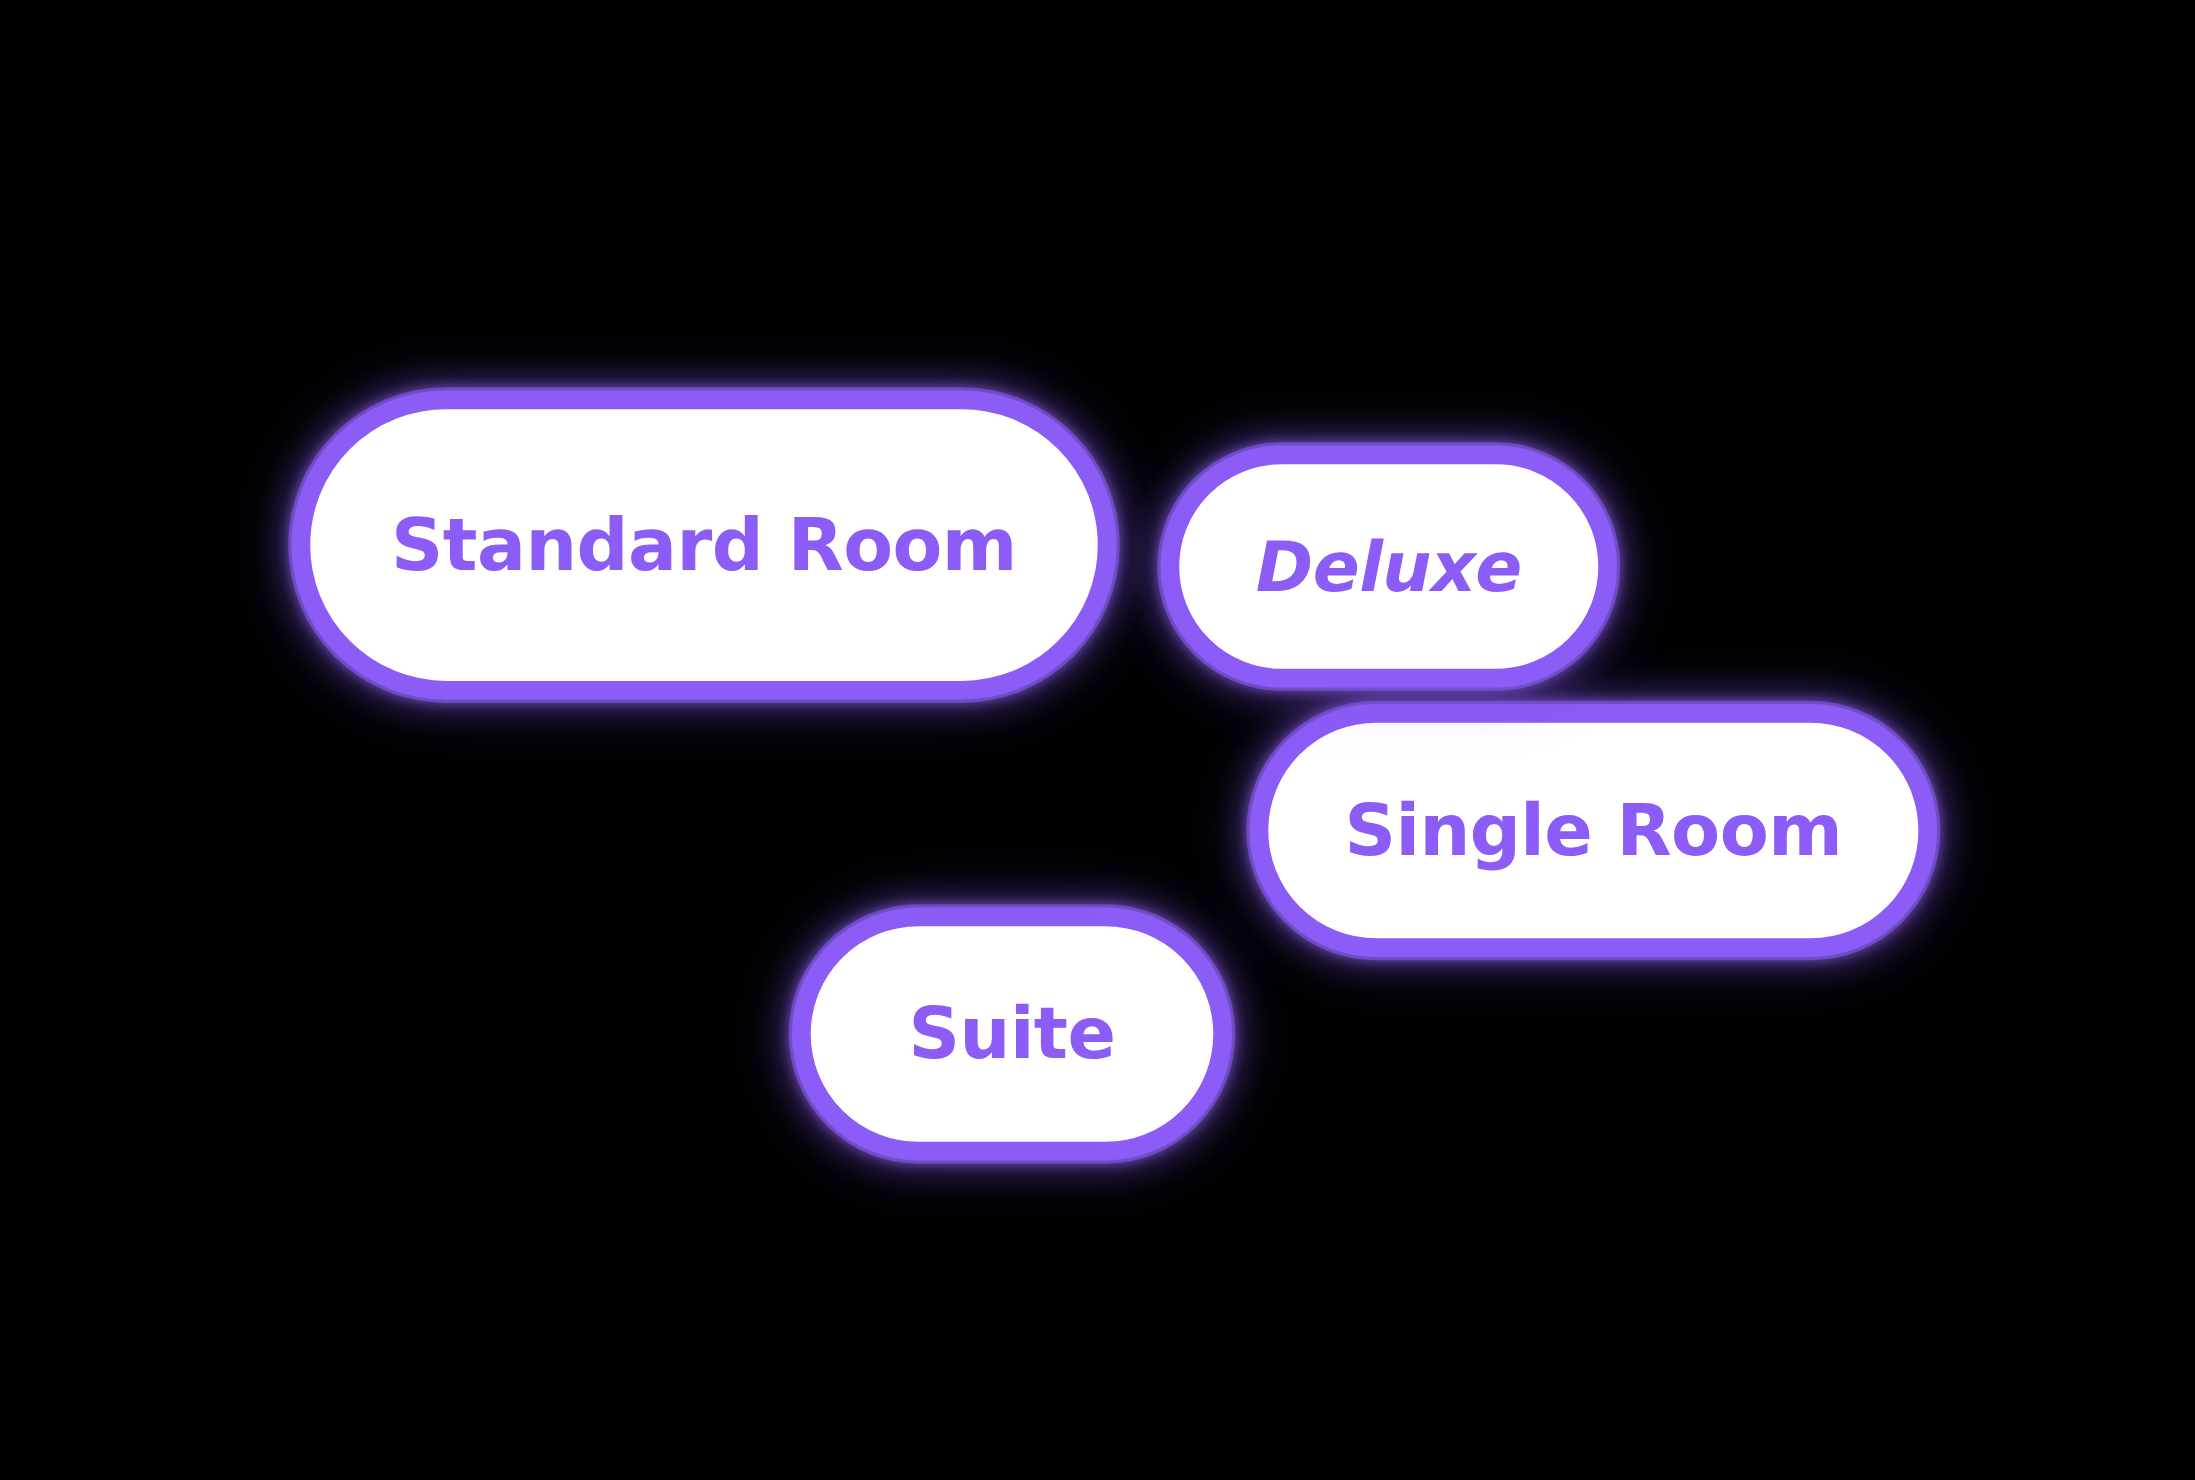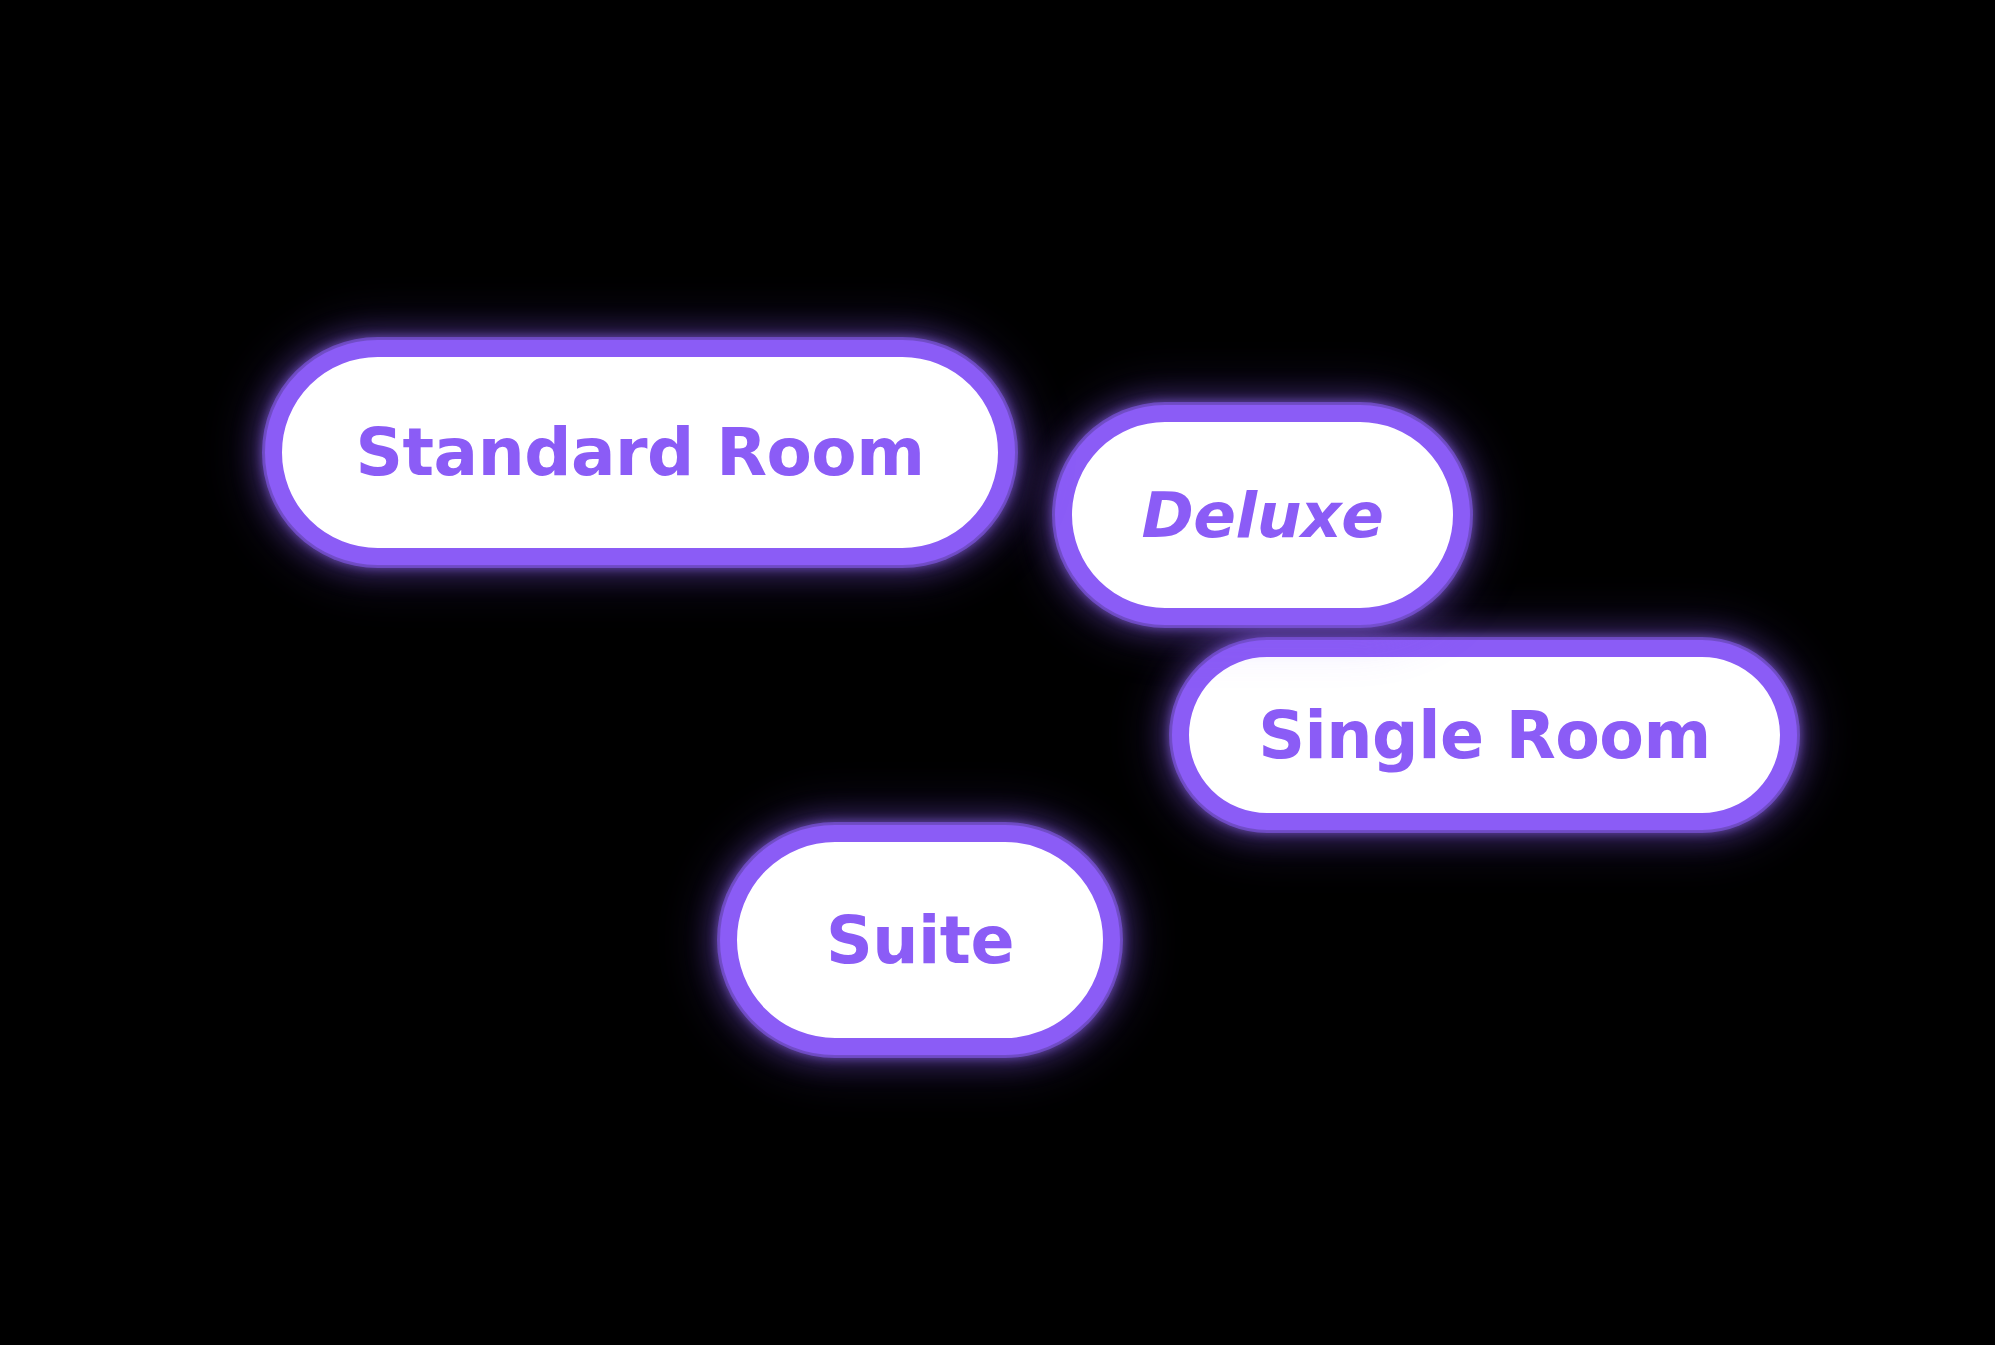--- a/index.html
+++ b/index.html
@@ -36,30 +36,30 @@
   .pill-label {
     color: #8B5CF6;
     font-weight: 700;
     letter-spacing: -0.5px;
     line-height: 1;
     white-space: nowrap;
     -webkit-font-smoothing: antialiased;
   }
 
   
-  #pill-standard-room { left: 265px; top: 340px;  width: 750px; height: 225px; border-width: 17px; z-index: 5; text-align: center; }
+  #pill-standard-room { left: 265px; top: 355px;  width: 750px; height: 281px; border-width: 17px; z-index: 5; text-align: center; }
   #pill-standard-room .pill-label { font-size: 66px; }
 
   #pill-deluxe        { left: 1055px; top: 405px; width: 415px; height: 220px; border-width: 17px; z-index: 4; }
   #pill-deluxe .pill-label { font-size: 63px; font-style: italic; }
 
   #pill-family-room   { left: 435px; top: 595px;  width: 645px; height: 205px; border-width: 17px; z-index: 3; }
   #pill-family-room .pill-label { font-size: 62px; }
 
-  #pill-single-room   { left: 1172px; top: 640px; width: 625px; height: 190px; border-width: 17px; z-index: 2; }
+  #pill-single-room   { left: 1136px; top: 640px; width: 625px; height: 230px; border-width: 17px; z-index: 2; }
   #pill-single-room .pill-label { font-size: 65px; }
 
   #pill-suite         { left: 720px; top: 825px;  width: 400px; height: 230px; border-width: 17px; z-index: 1; }
   #pill-suite .pill-label { font-size: 65px; }
 </style>
 </head>
 <body>
 
 <div id="canvas">
 

